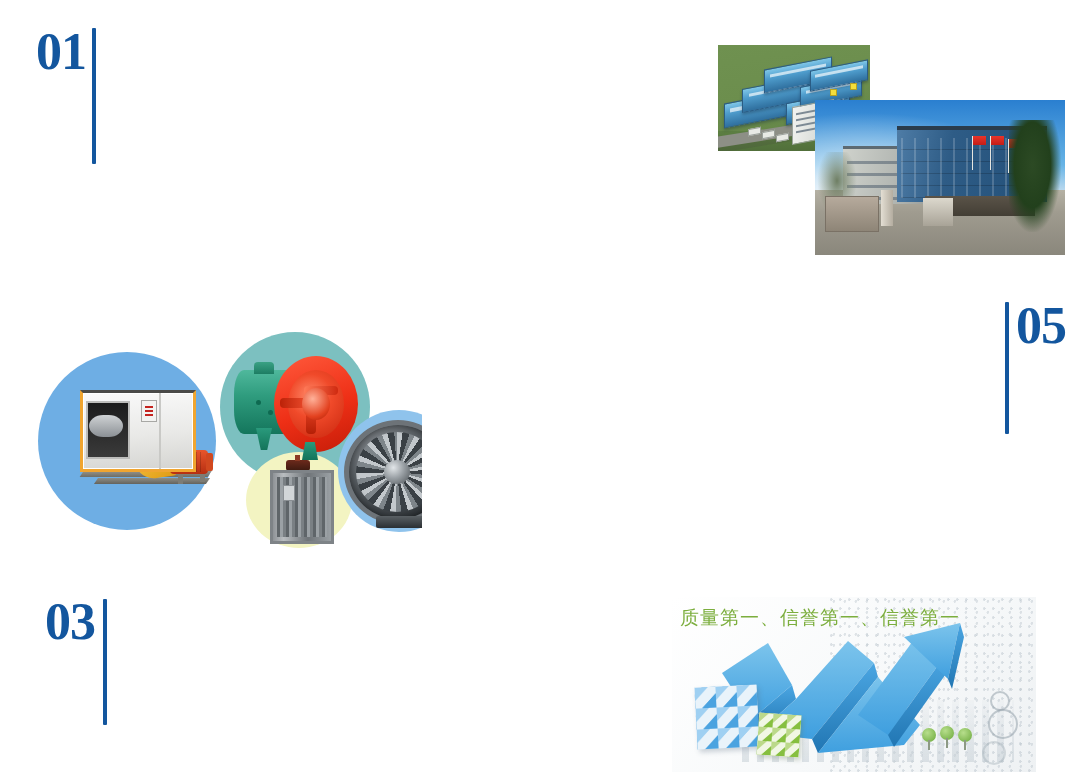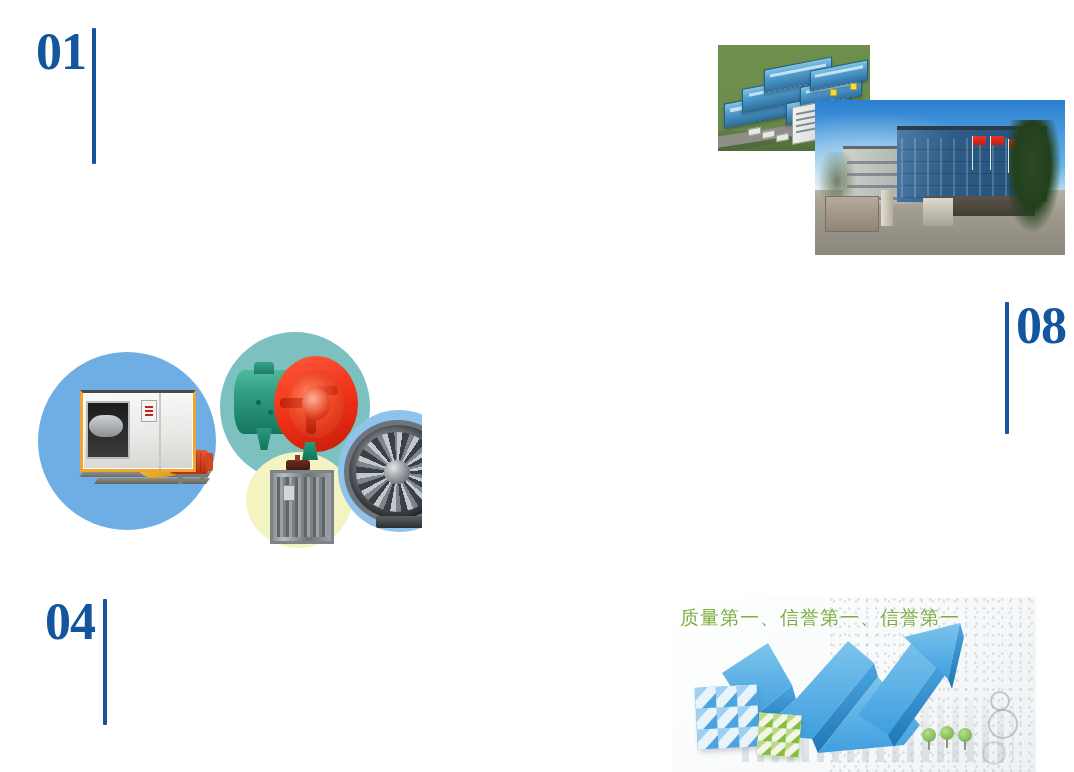--- a/index.html
+++ b/index.html
@@ -532,21 +532,21 @@
     <div class="hedge"></div>
     <div class="tree"></div>
     <div class="tree2"></div>
     <div class="gate-wall"></div>
     <div class="kiosk"></div>
     <div class="pillar"></div>
   </div>
 
   <div class="marker" id="marker-02">
     <span class="rule"></span>
-    <span class="num">08</span>
+    <span class="num">05</span>
   </div>
 
   <div class="media" id="product-cluster">
     <div class="circ" id="c-blue-1"></div>
     <div class="circ" id="c-teal"></div>
     <div class="circ" id="c-yellow"></div>
     <div class="circ" id="c-blue-2"></div>
 
     <div class="prod" id="p-cabinet">
       <div class="rail"></div>
@@ -594,21 +594,21 @@
       <div class="shell"></div>
       <div class="fan-disc"></div>
       <div class="fan-hub"></div>
 
       <div class="lip"></div>
       <div class="base"></div>
     </div>
   </div>
 
   <div class="marker" id="marker-03">
-    <span class="num">04</span>
+    <span class="num">03</span>
     <span class="rule"></span>
   </div>
 
   <div class="media" id="growth-banner">
     <div class="worldmap"></div>
     <div class="skyline"></div>
 
     <svg class="arrow-svg" viewBox="0 0 300 140">
       <defs>
         <linearGradient id="gTop" x1="0" y1="0" x2="0" y2="1">

